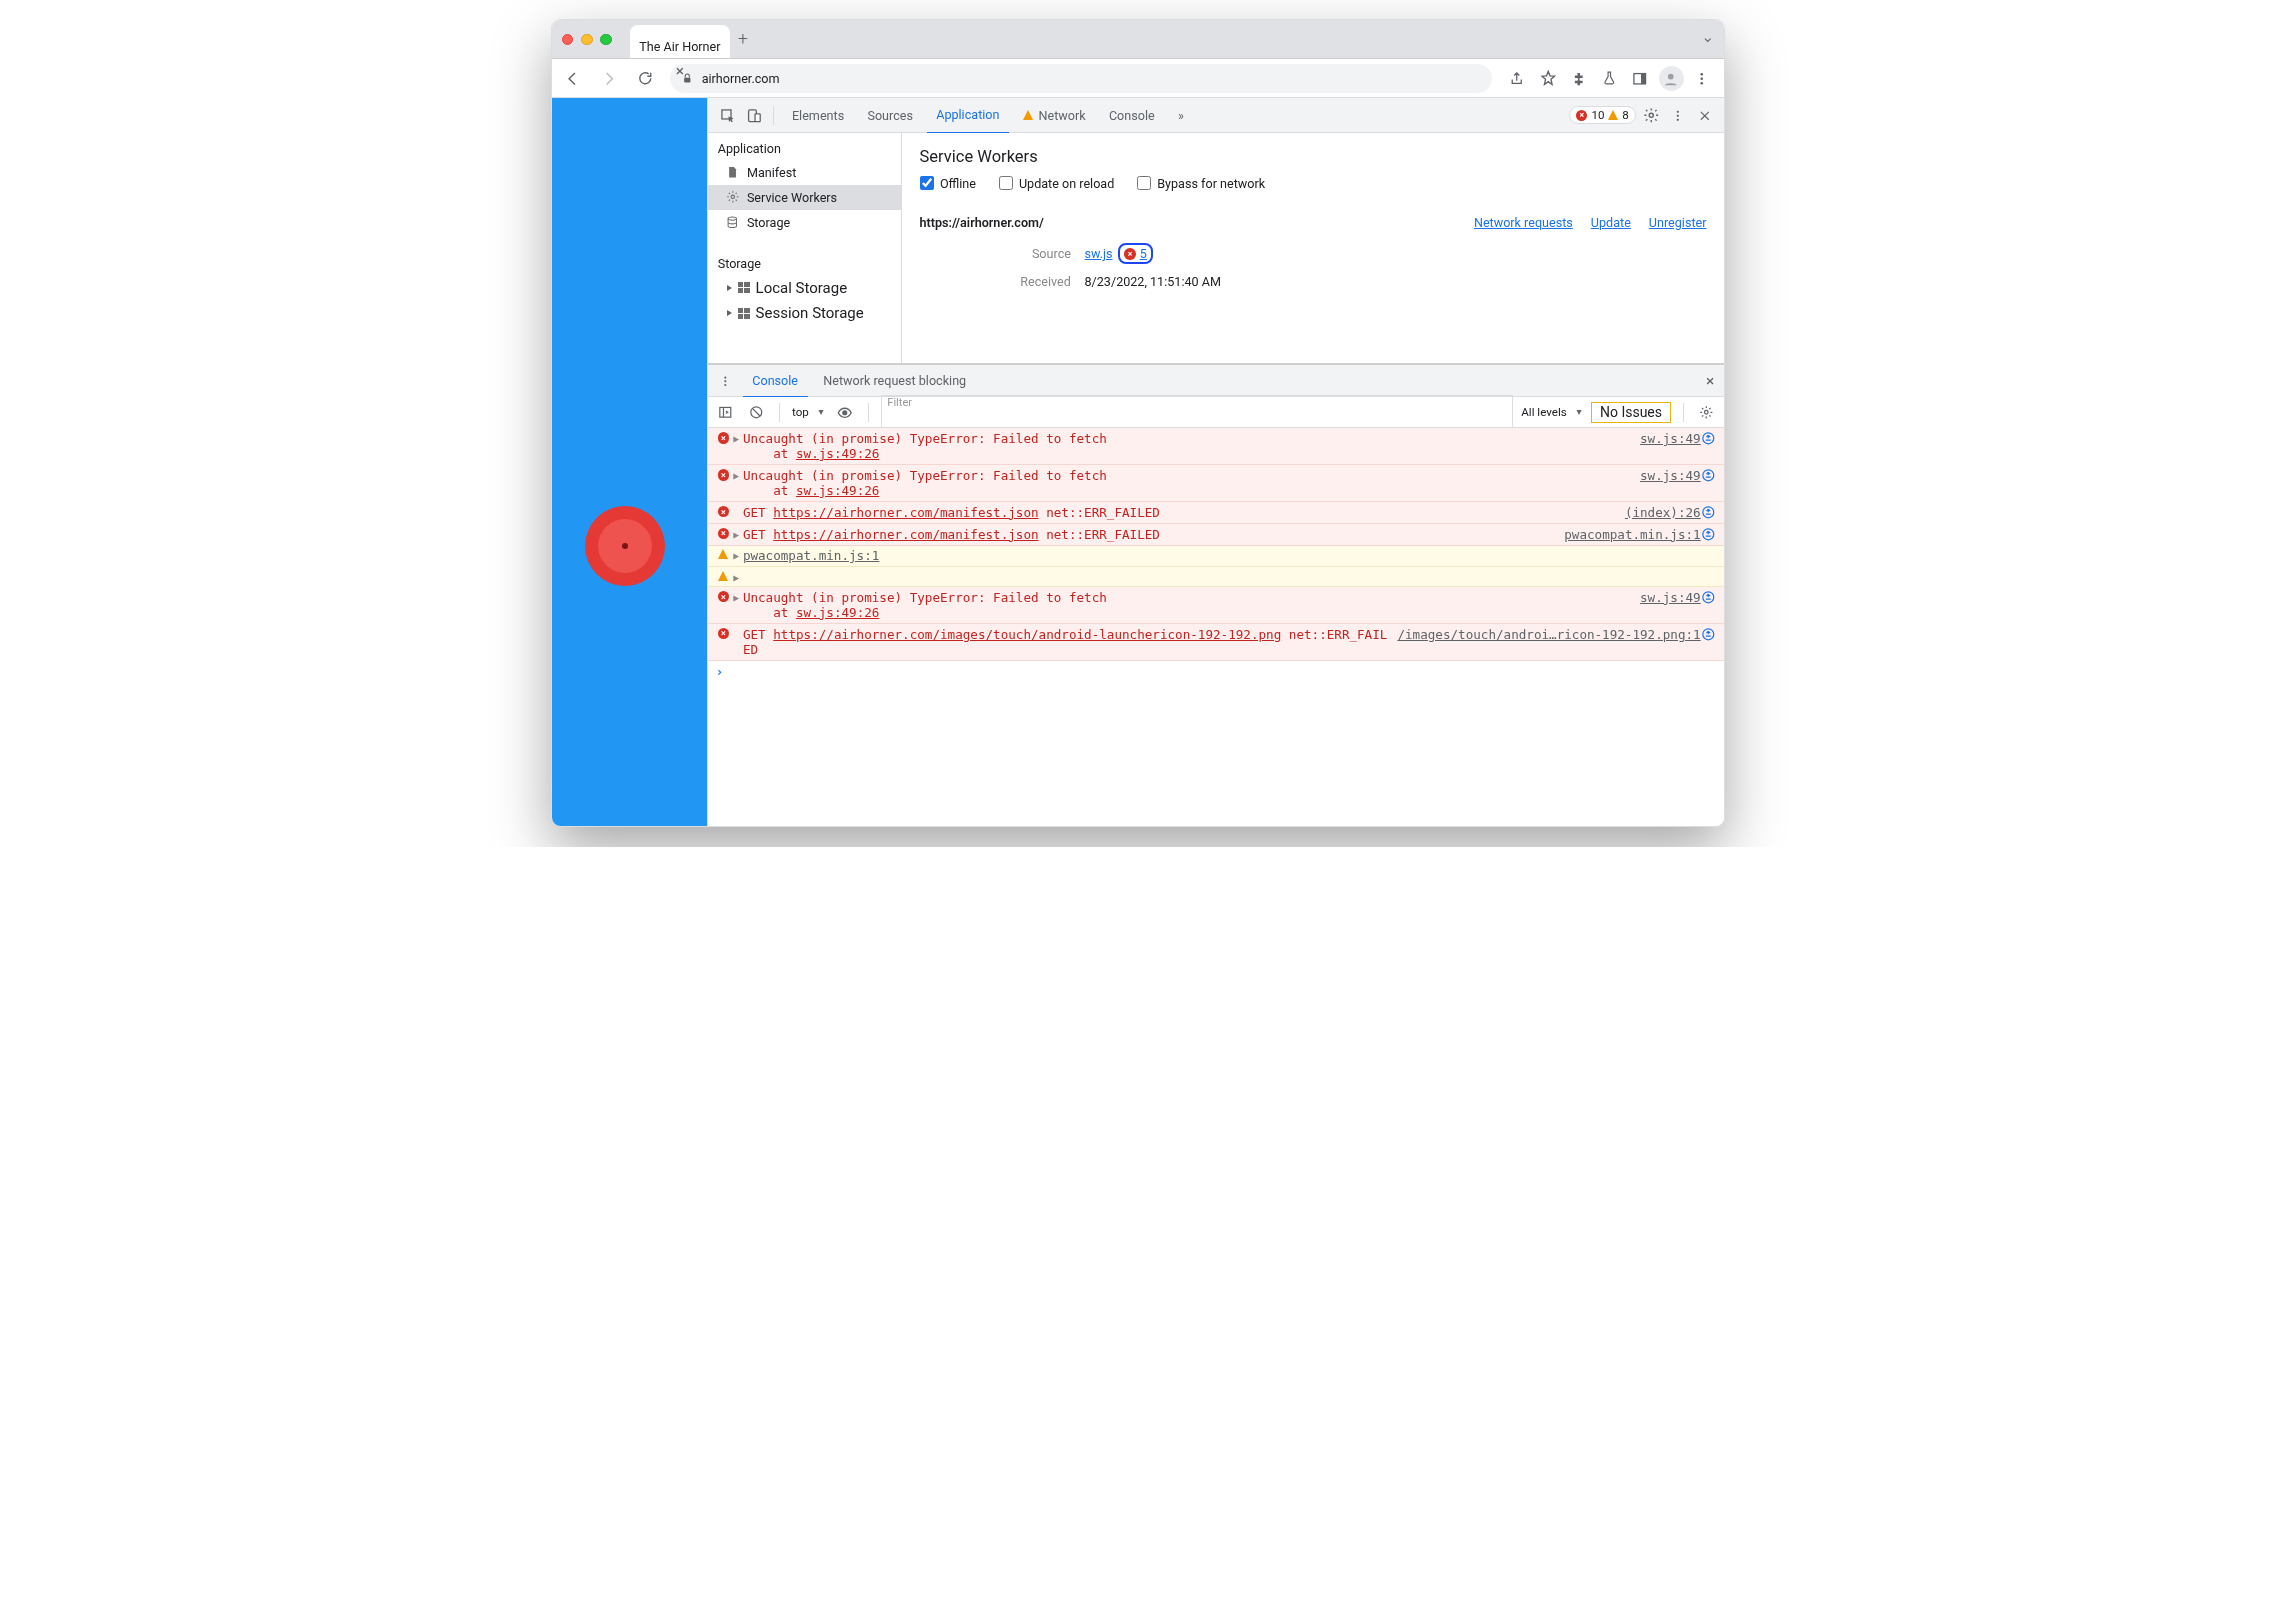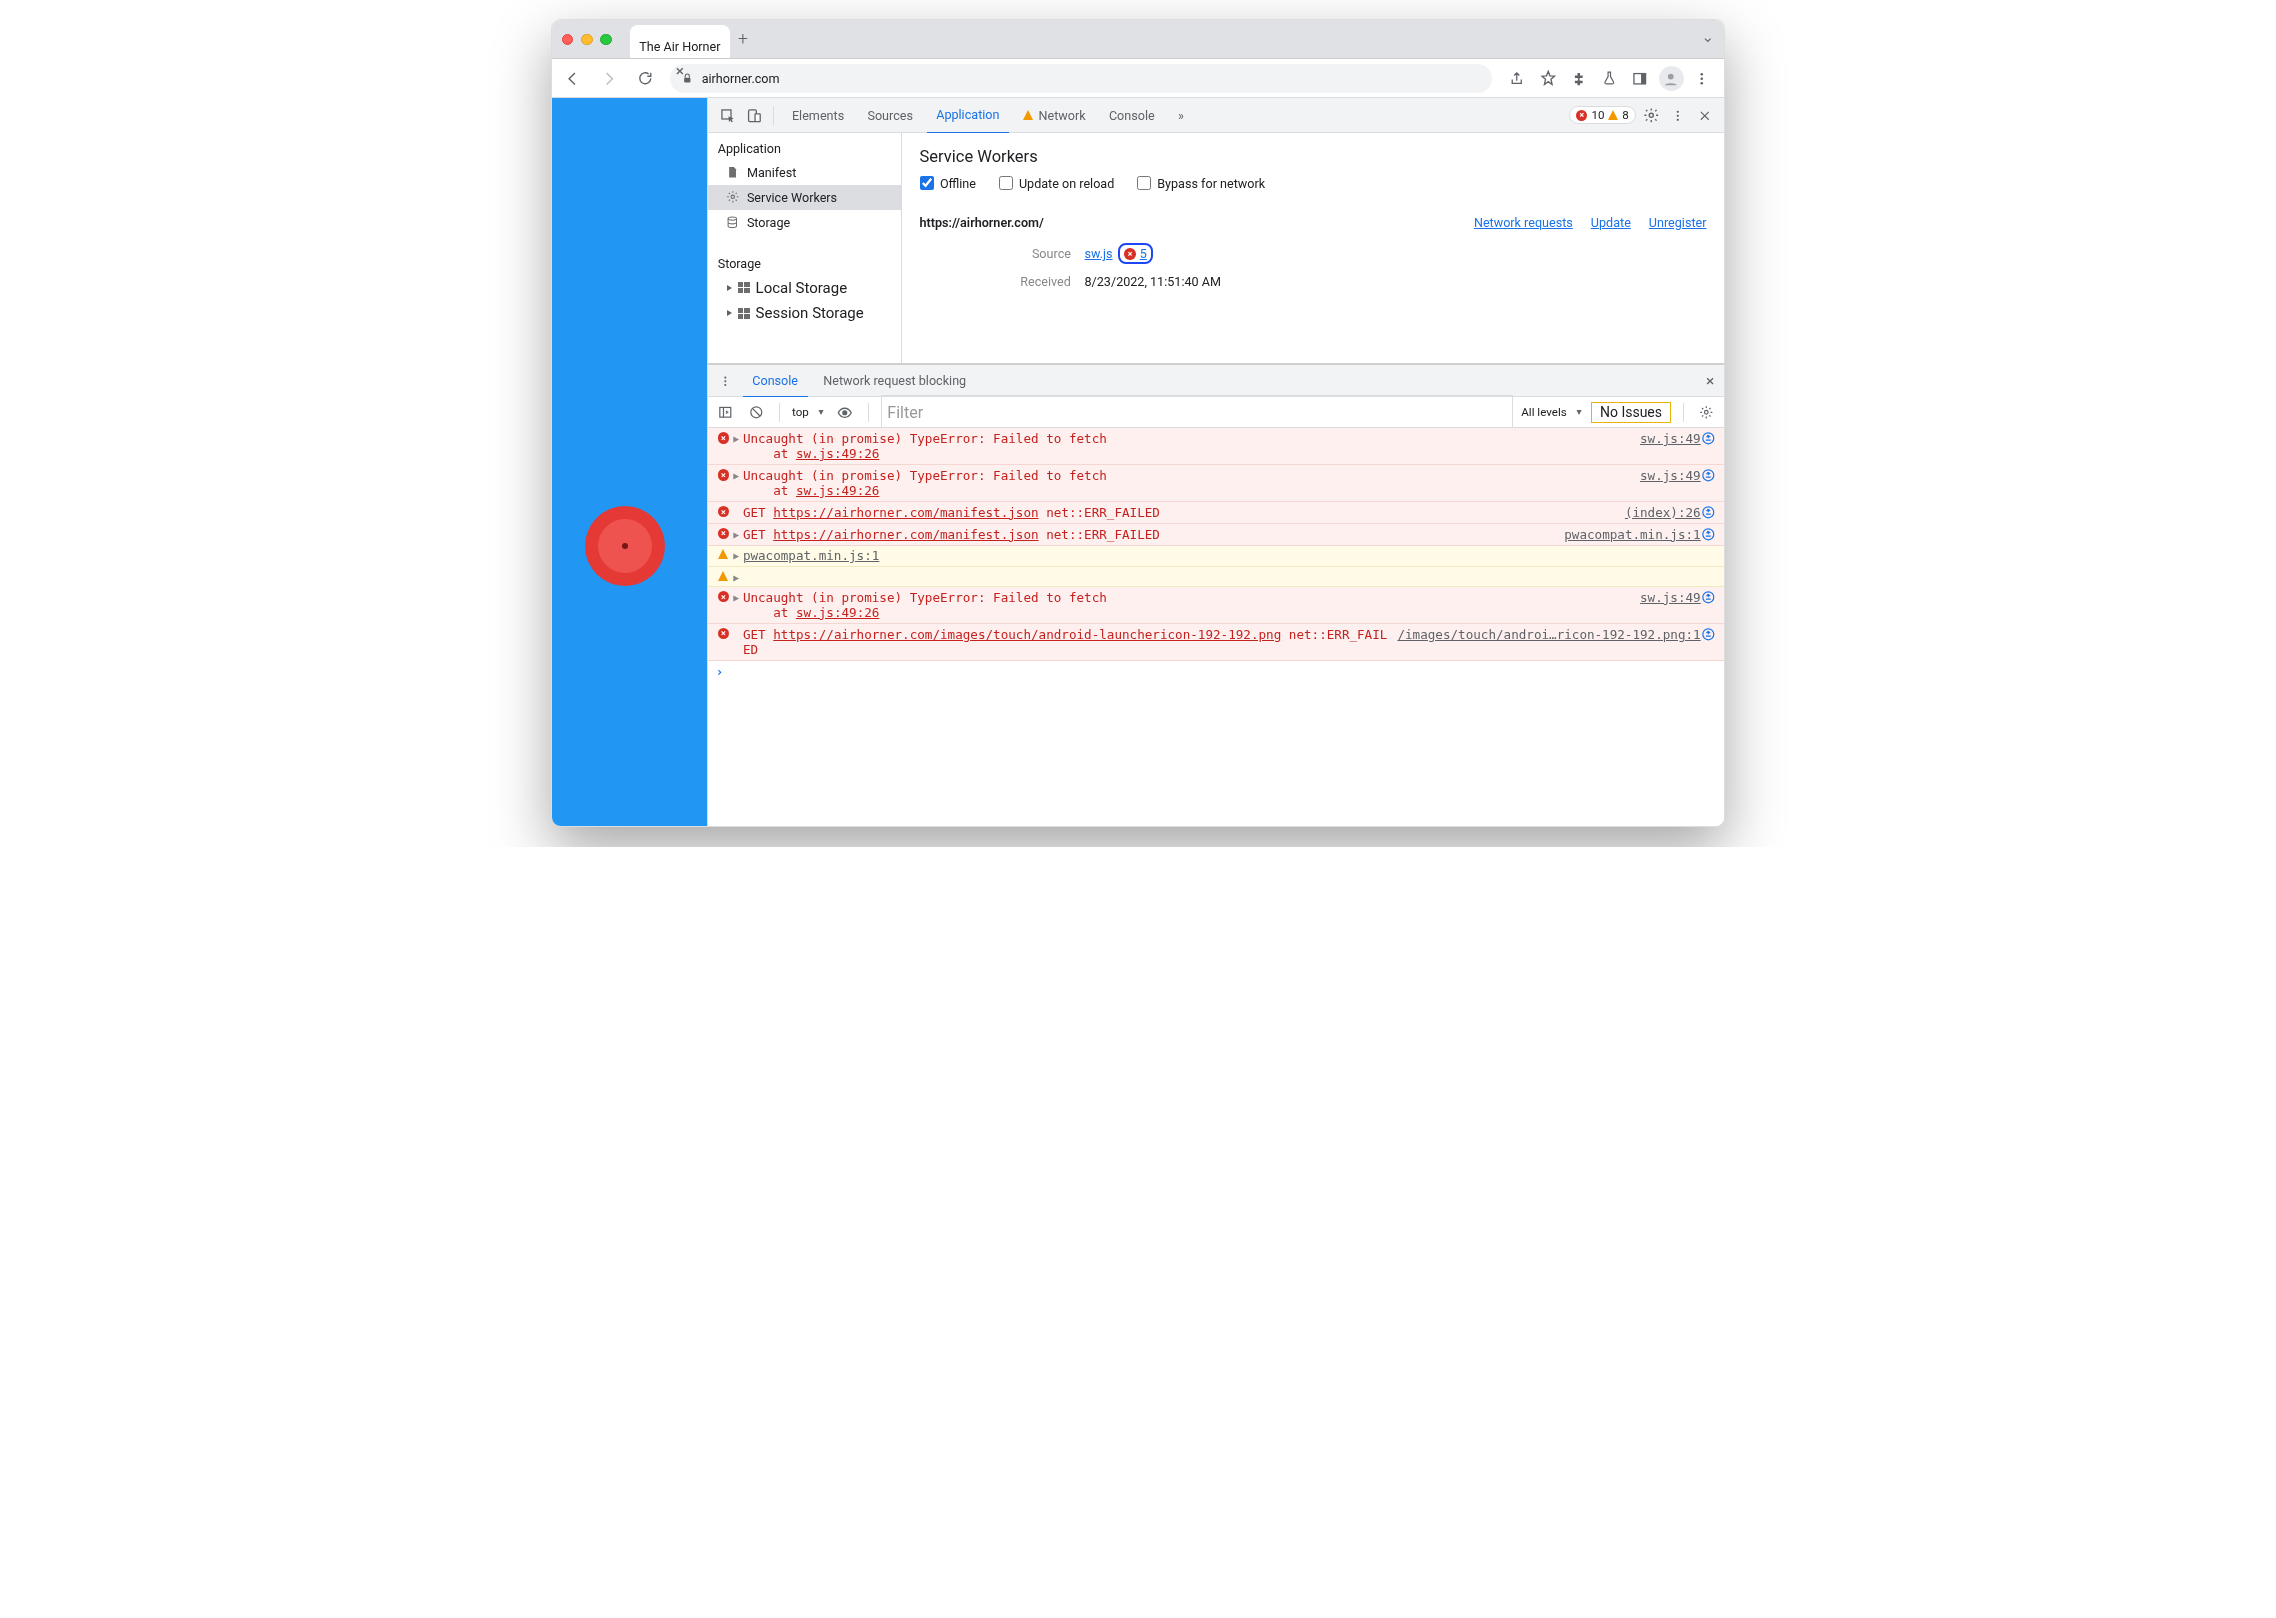--- a/index.html
+++ b/index.html
@@ -76,21 +76,21 @@
     .circled { border:2.9px solid #1d46f5; border-radius:7.8px; padding:1px 3.9px; display:inline-flex;align-items:center; gap:3.9px; margin-left:5.8px;}
 
     
     .drawer-tabs { display:flex; align-items:center; height:33px; background:#f1f3f4; border-top:1px solid #cfcfcf; border-bottom:1px solid #dadce0; padding:0 5.8px; gap:5.8px;}
     .drawer-tabs .dt-tab { height:33px; font-size:12.6px;}
     .drawer-tabs .close-x { margin-left:auto; color:#5f6368; font-size:15.5px; padding-right:3.9px;}
 
     .cons-toolbar { display:flex; align-items:center; height:31px; border-bottom:1px solid #dadce0; padding:0 5.8px; gap:7.8px; background:#fff;}
     .sel { display:flex;align-items:center; gap:8px; font-size:11.6px; color:#202124;}
     .sel .dd { font-size:8.7px; color:#666;}
-    .filter-box { flex:1; height:35px; border:1px solid #dadce0; padding:0 5.8px; font-size:16px; color:#999; display:flex;align-items:center;}
+    .filter-box { flex:1; height:35px; border:1px solid #dadce0; padding:0 5.8px; font-size:11px; color:#999; display:flex;align-items:flex-start;}
     .btn-small { border:1px solid #eab308; padding:1.9px 7.8px; font-size:14px; background:#fff;}
 
     .console { flex:1; overflow:auto; font-family: Menlo, Consolas, monospace; font-size:12.6px; }
     .cons-row { display:flex; padding:2.9px 5.8px 2.9px 5.8px; border-bottom:1px solid #f0d9d9; }
     .cons-row.err { background:#fdf0ef; color:#c5221f; border-bottom-color:#f5d6d3;}
     .cons-row.warn { background:#fffbe6; color:#5f5206; border-bottom-color:#f1e9c1;}
     .cons-row .gutter { width:19.4px; flex-shrink:0; display:flex; justify-content:center; padding-top:1px;}
     .cons-row .caret { width:9.7px; flex-shrink:0; color:#888; font-size:9.7px; padding-top:1.9px; padding-right:3.9px;}
     .cons-row .msg { flex:1; white-space:pre-wrap; word-break:break-all; padding-right:7.8px;}
     .cons-row .src { color:#5f6368; text-decoration:underline; flex-shrink:0;}

